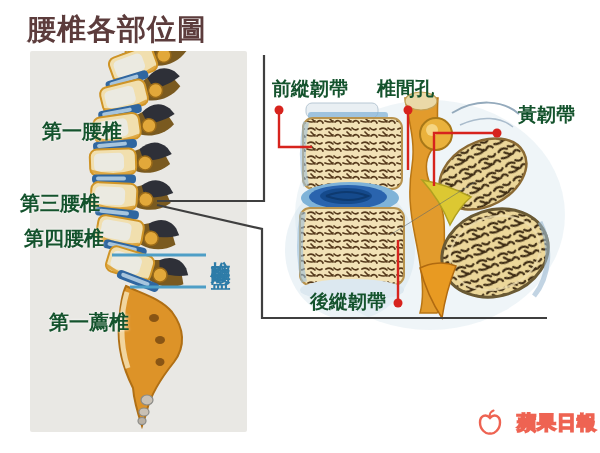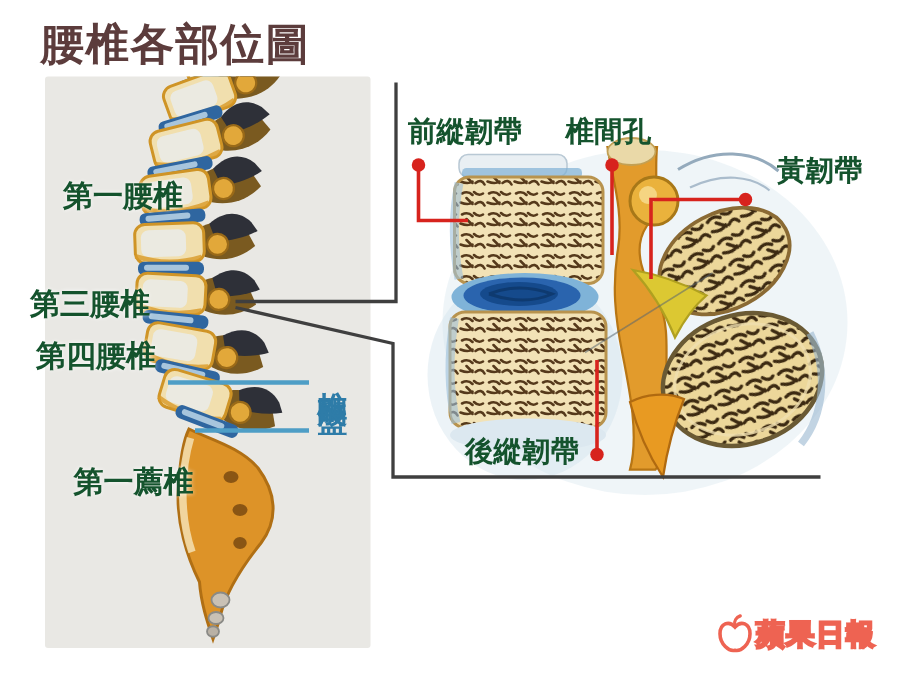--- a/index.html
+++ b/index.html
@@ -18,21 +18,21 @@
   .art{position:absolute;left:0;top:0;width:600px;height:453px;}
   .lbl{position:absolute;font-weight:700;white-space:nowrap;line-height:1;}
   .lbl-red{color:#14532d;}
   .lbl-left{font-size:20px;text-shadow:0 0 3px rgba(255,255,255,.9);}
   .lbl-right{font-size:19px;}
   .lbl-blue-vert{
     position:absolute;color:#2e7ca8;font-weight:700;font-size:20px;
     writing-mode:vertical-rl;text-orientation:upright;letter-spacing:5px;line-height:1;
   }
   .logo{
-    position:absolute;left:477px;top:409px;display:flex;align-items:center;gap:1px;
+    position:absolute;left:477px;top:409px;display:flex;align-items:center;gap:14px;
   }
   .logo-text{
     font-size:19px;font-weight:700;color:#fff;letter-spacing:1px;
     -webkit-text-stroke:1.6px #ee6352;text-shadow:0 0 1px #ee6352;white-space:nowrap;
   }
 </style>
 </head>
 <body>
 
 <div class="canvas">

